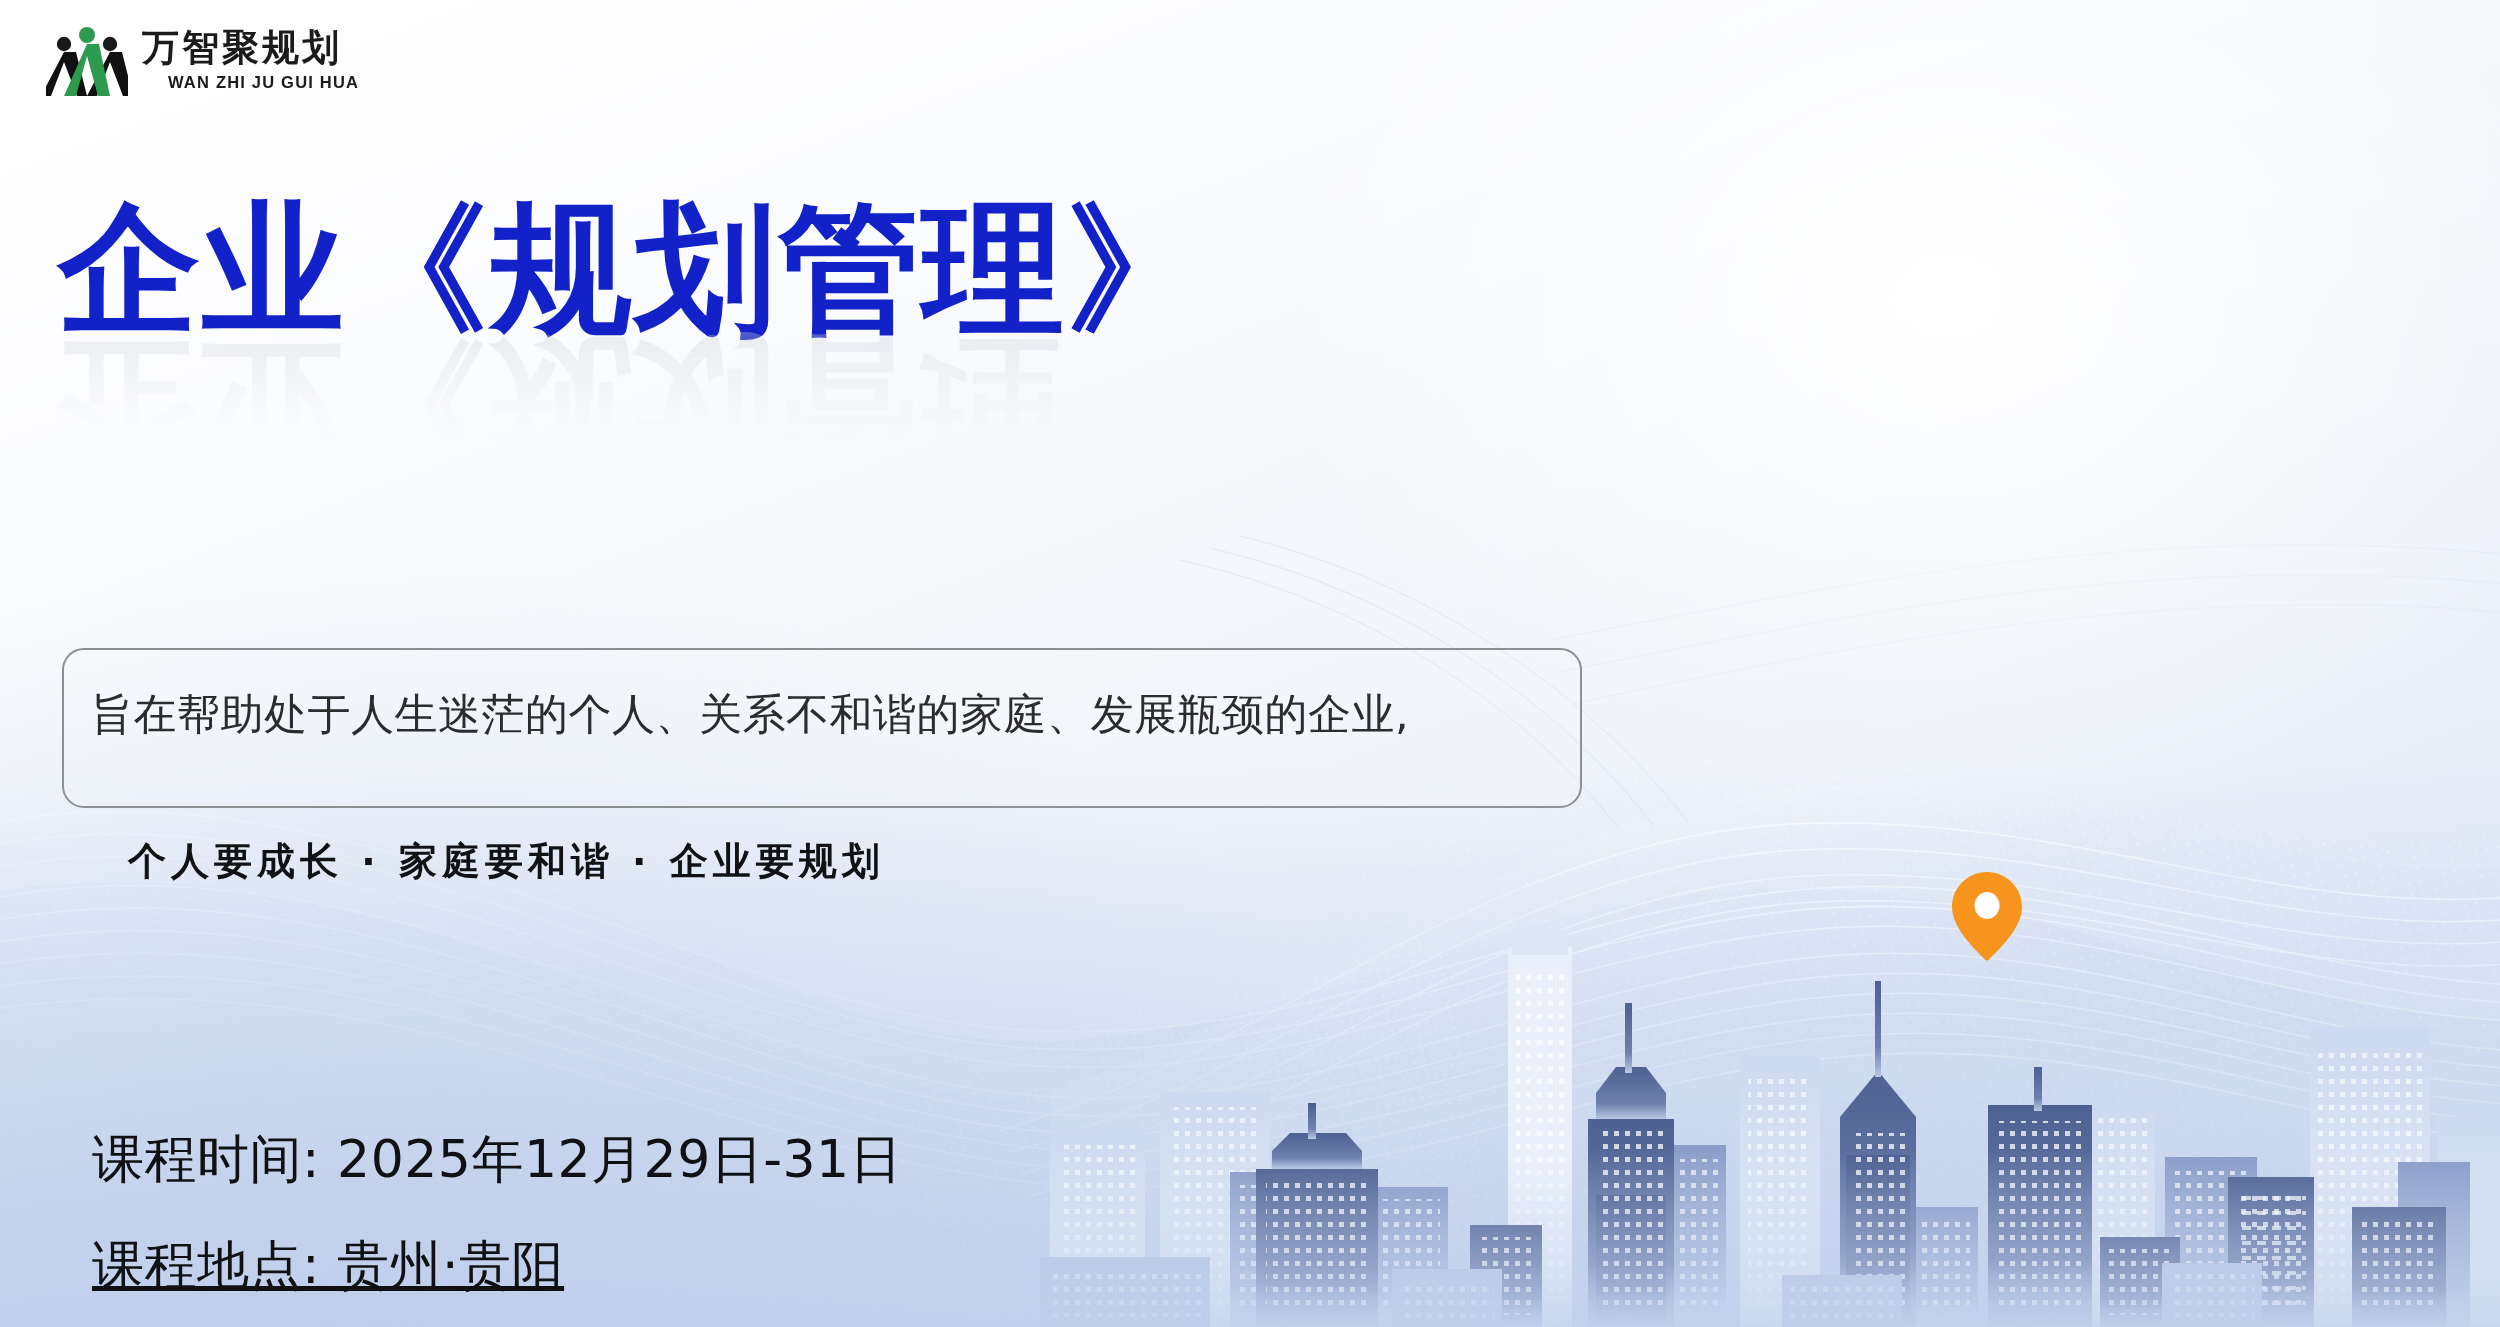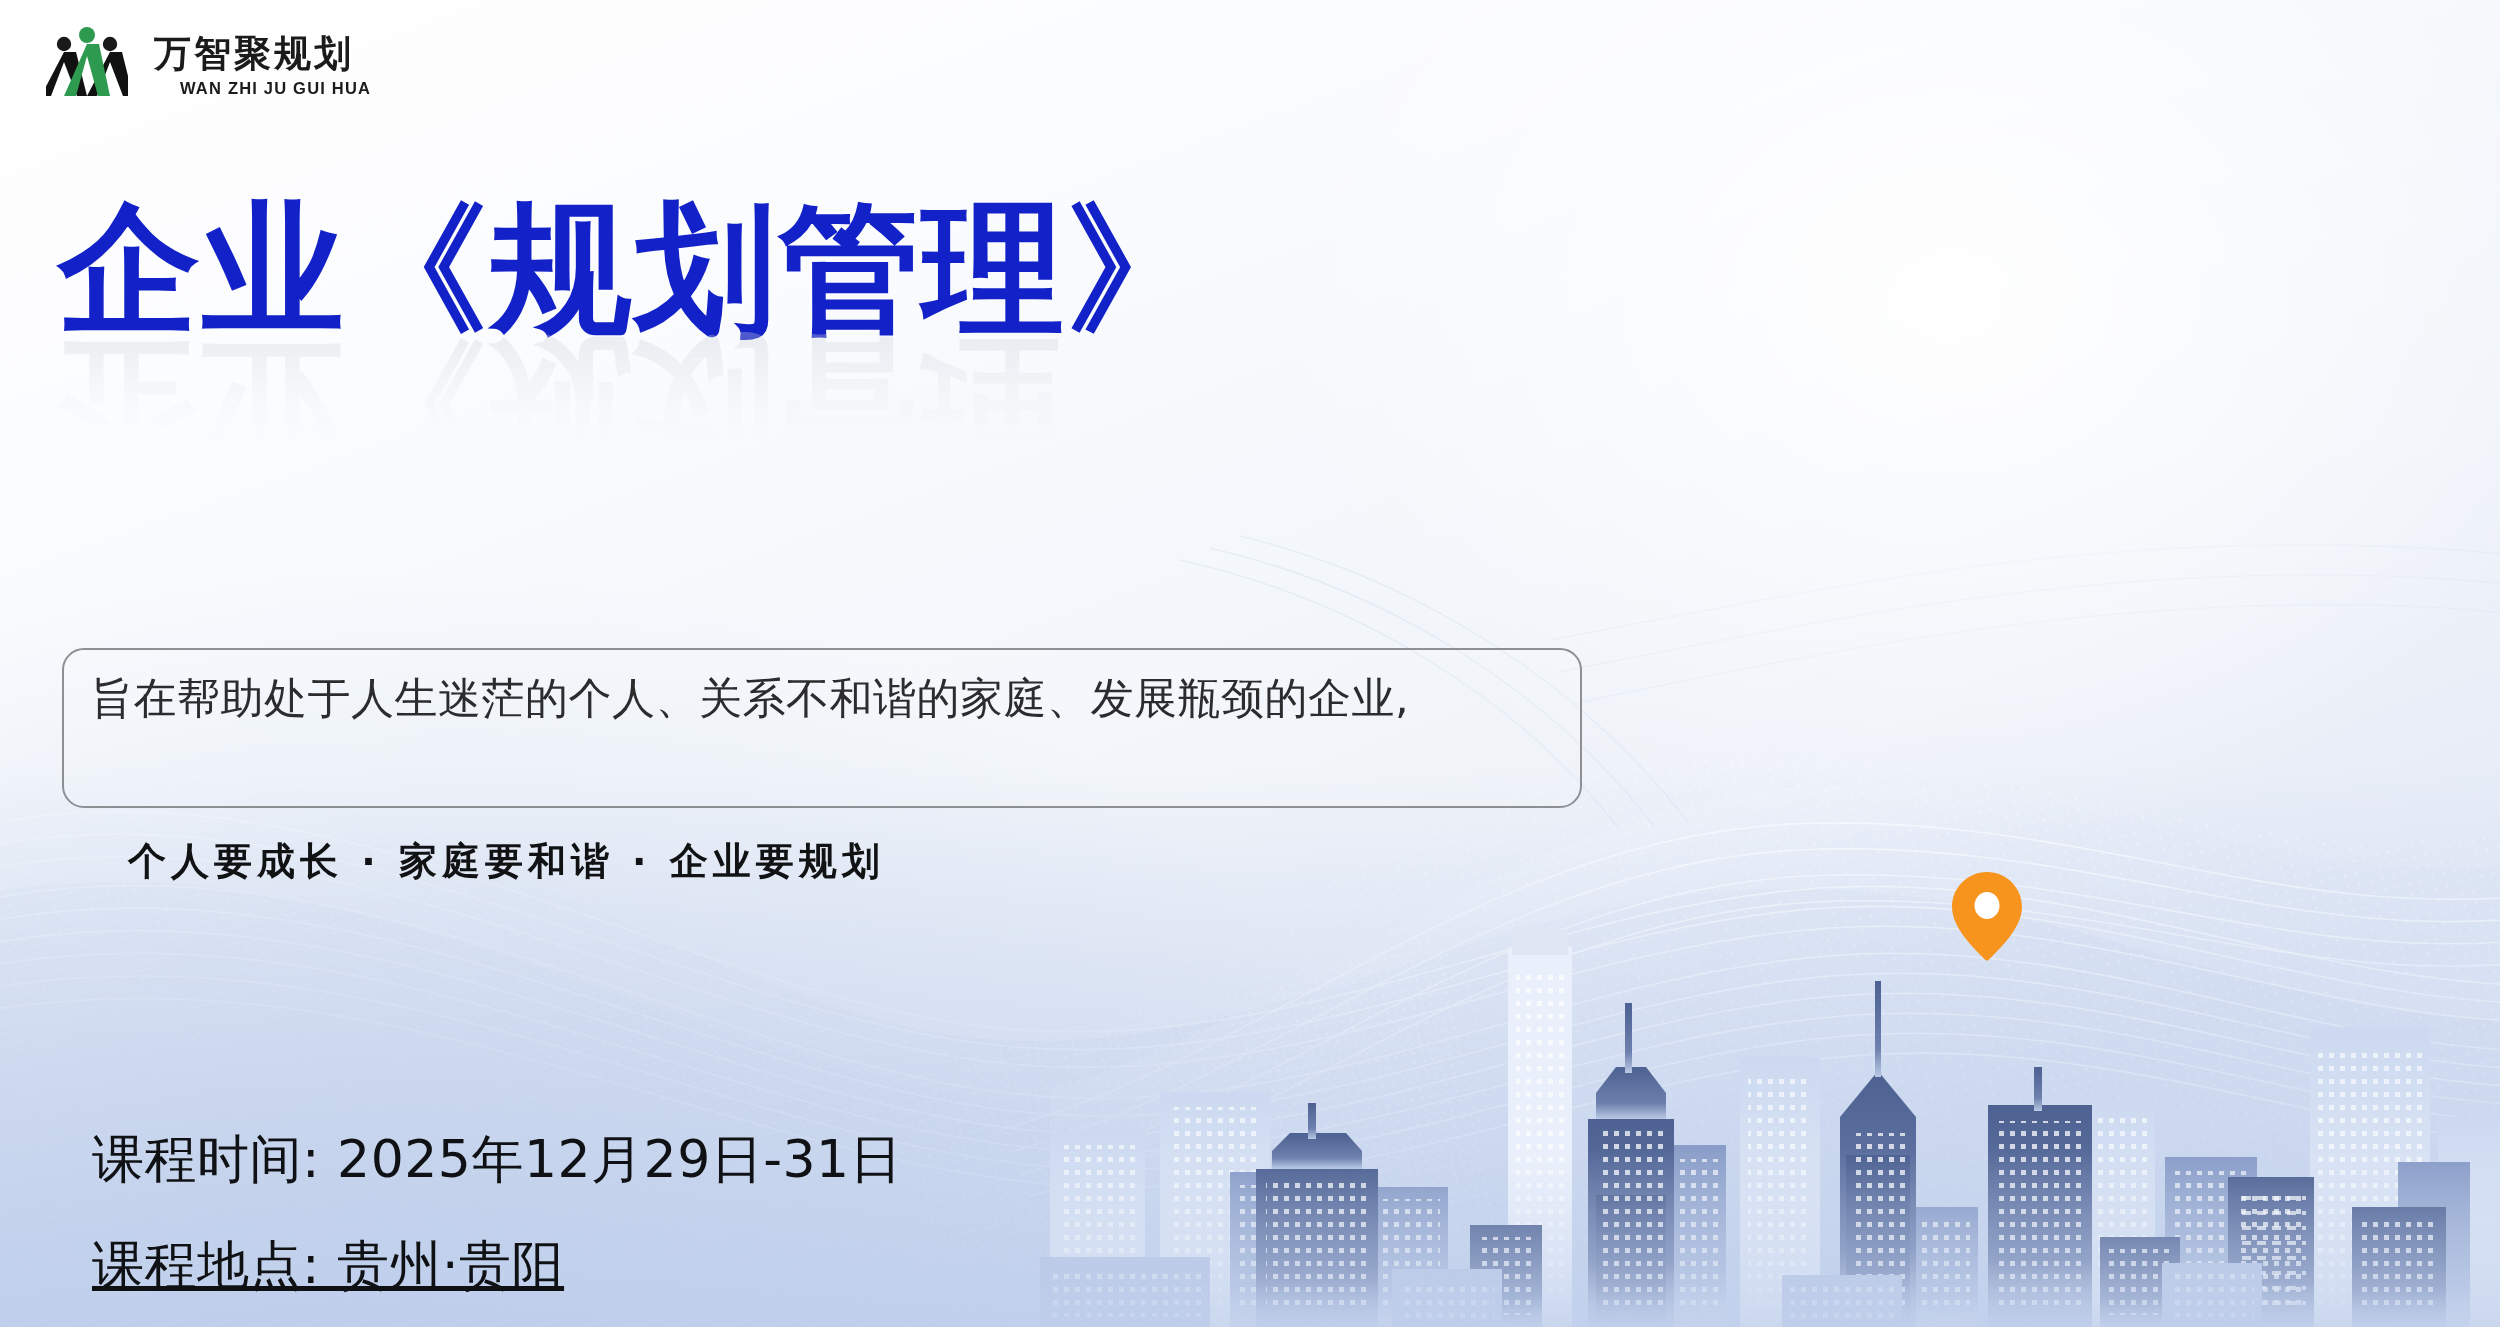--- a/index.html
+++ b/index.html
@@ -35,21 +35,21 @@
   }
   
   .bottom-band{
     position:absolute; left:0; right:0; bottom:0; height:560px;
     background:linear-gradient(180deg, rgba(206,218,240,0) 0%, rgba(201,214,238,0.45) 40%, rgba(194,209,236,0.72) 75%, rgba(190,206,235,0.85) 100%);
   }
 
   
   .logo{
     position:absolute; left:46px; top:24px;
-    display:flex; align-items:flex-end; gap:26px;
+    display:flex; align-items:center; gap:14px;
   }
   .logo-mark{ width:82px; height:72px; }
   .logo-text-wrap{ display:flex; flex-direction:column; line-height:1; }
   .logo-cn{
     font-family:"Liberation Serif","DejaVu Serif",serif;
     font-size:37px; font-weight:700; color:#1b1b1b; letter-spacing:3px;
   }
   .logo-en{
     font-size:16.5px; font-weight:700; color:#1b1b1b;
     letter-spacing:1.2px; margin-top:8px;margin-left:26px;
@@ -73,21 +73,21 @@
     opacity:0.85;
     margin-top:-18px;
   }
 
   
   .desc-box{
     position:absolute; left:62px; top:648px;
     width:1520px; min-height:160px;
     border:2px solid #8d8f93;
     border-radius:22px;
-    padding:16px 26px 20px 26px;
+    padding:32px 26px 20px 26px;
     background:rgba(255,255,255,0.10);
   }
   .desc-line{
     font-family:"DejaVu Sans","Liberation Sans",sans-serif;
     font-size:43px; font-weight:500; color:#2c2c2e;
     line-height:1.52; letter-spacing:0.5px; white-space:nowrap;
   }
 
   
   .slogan{

